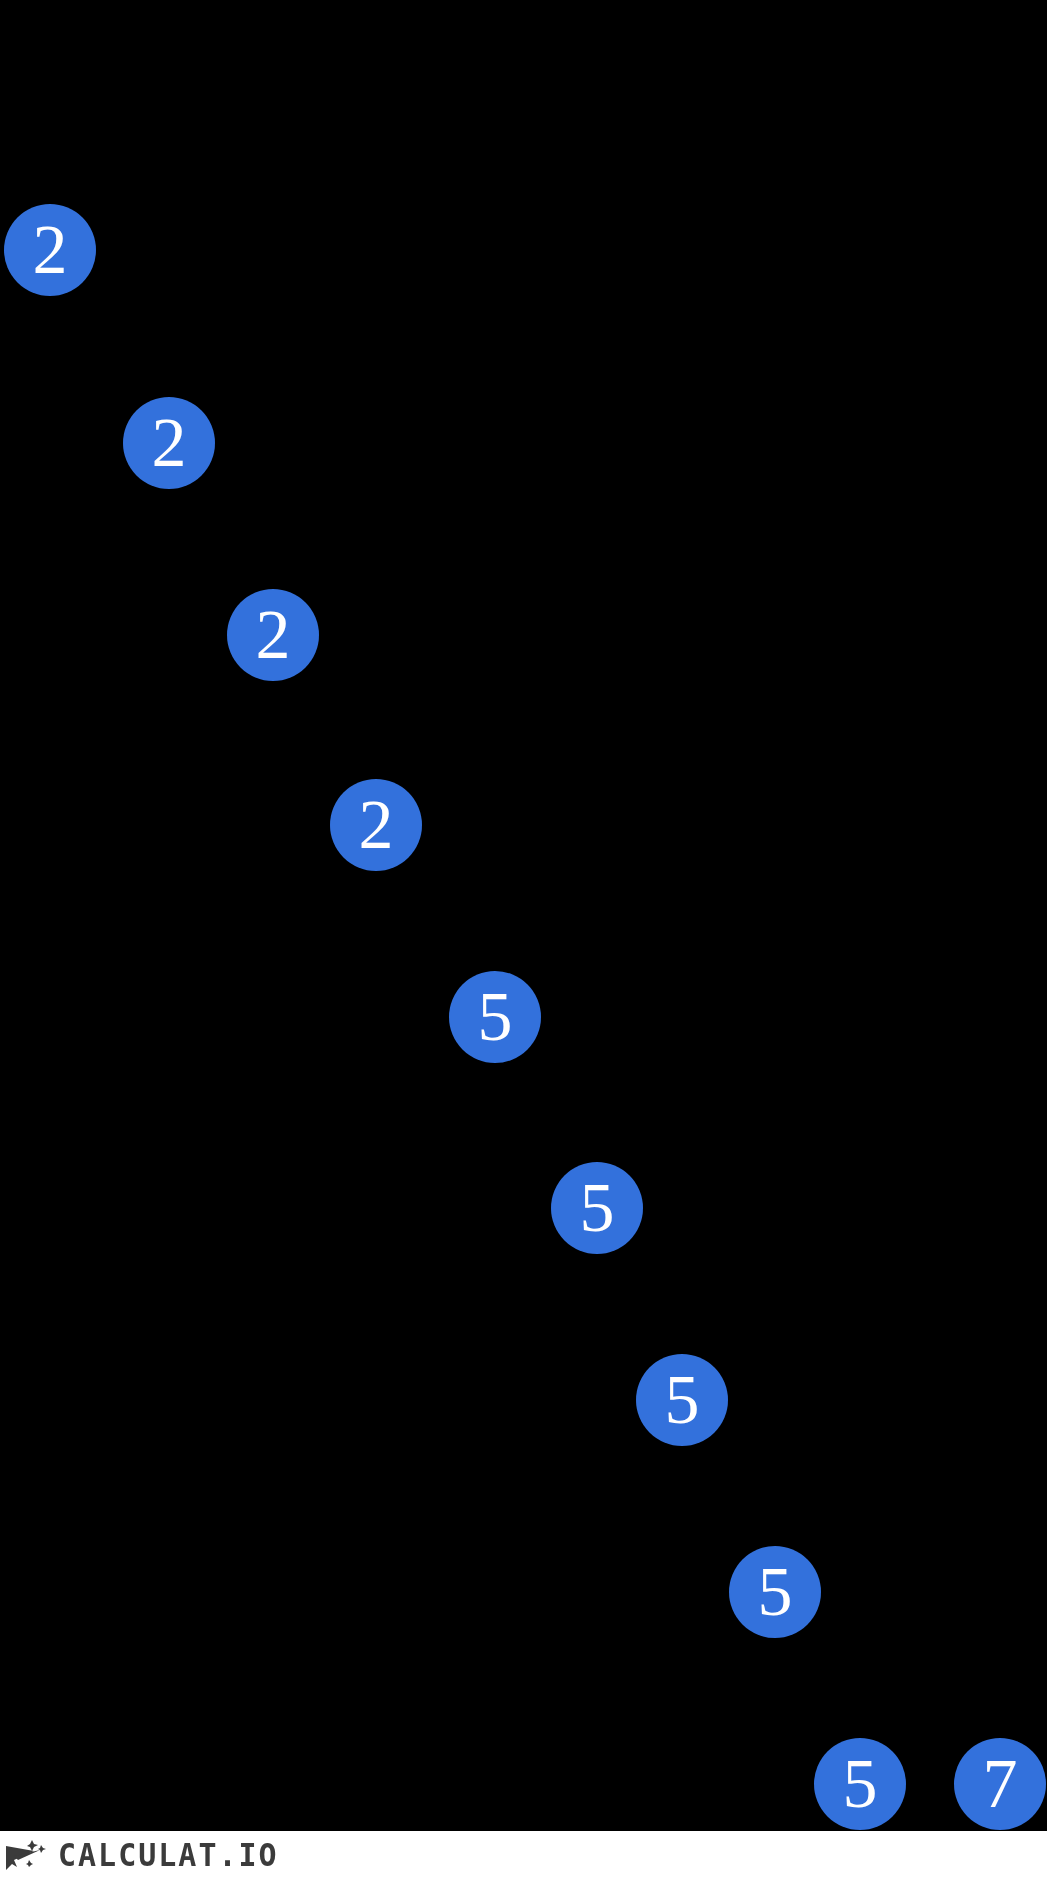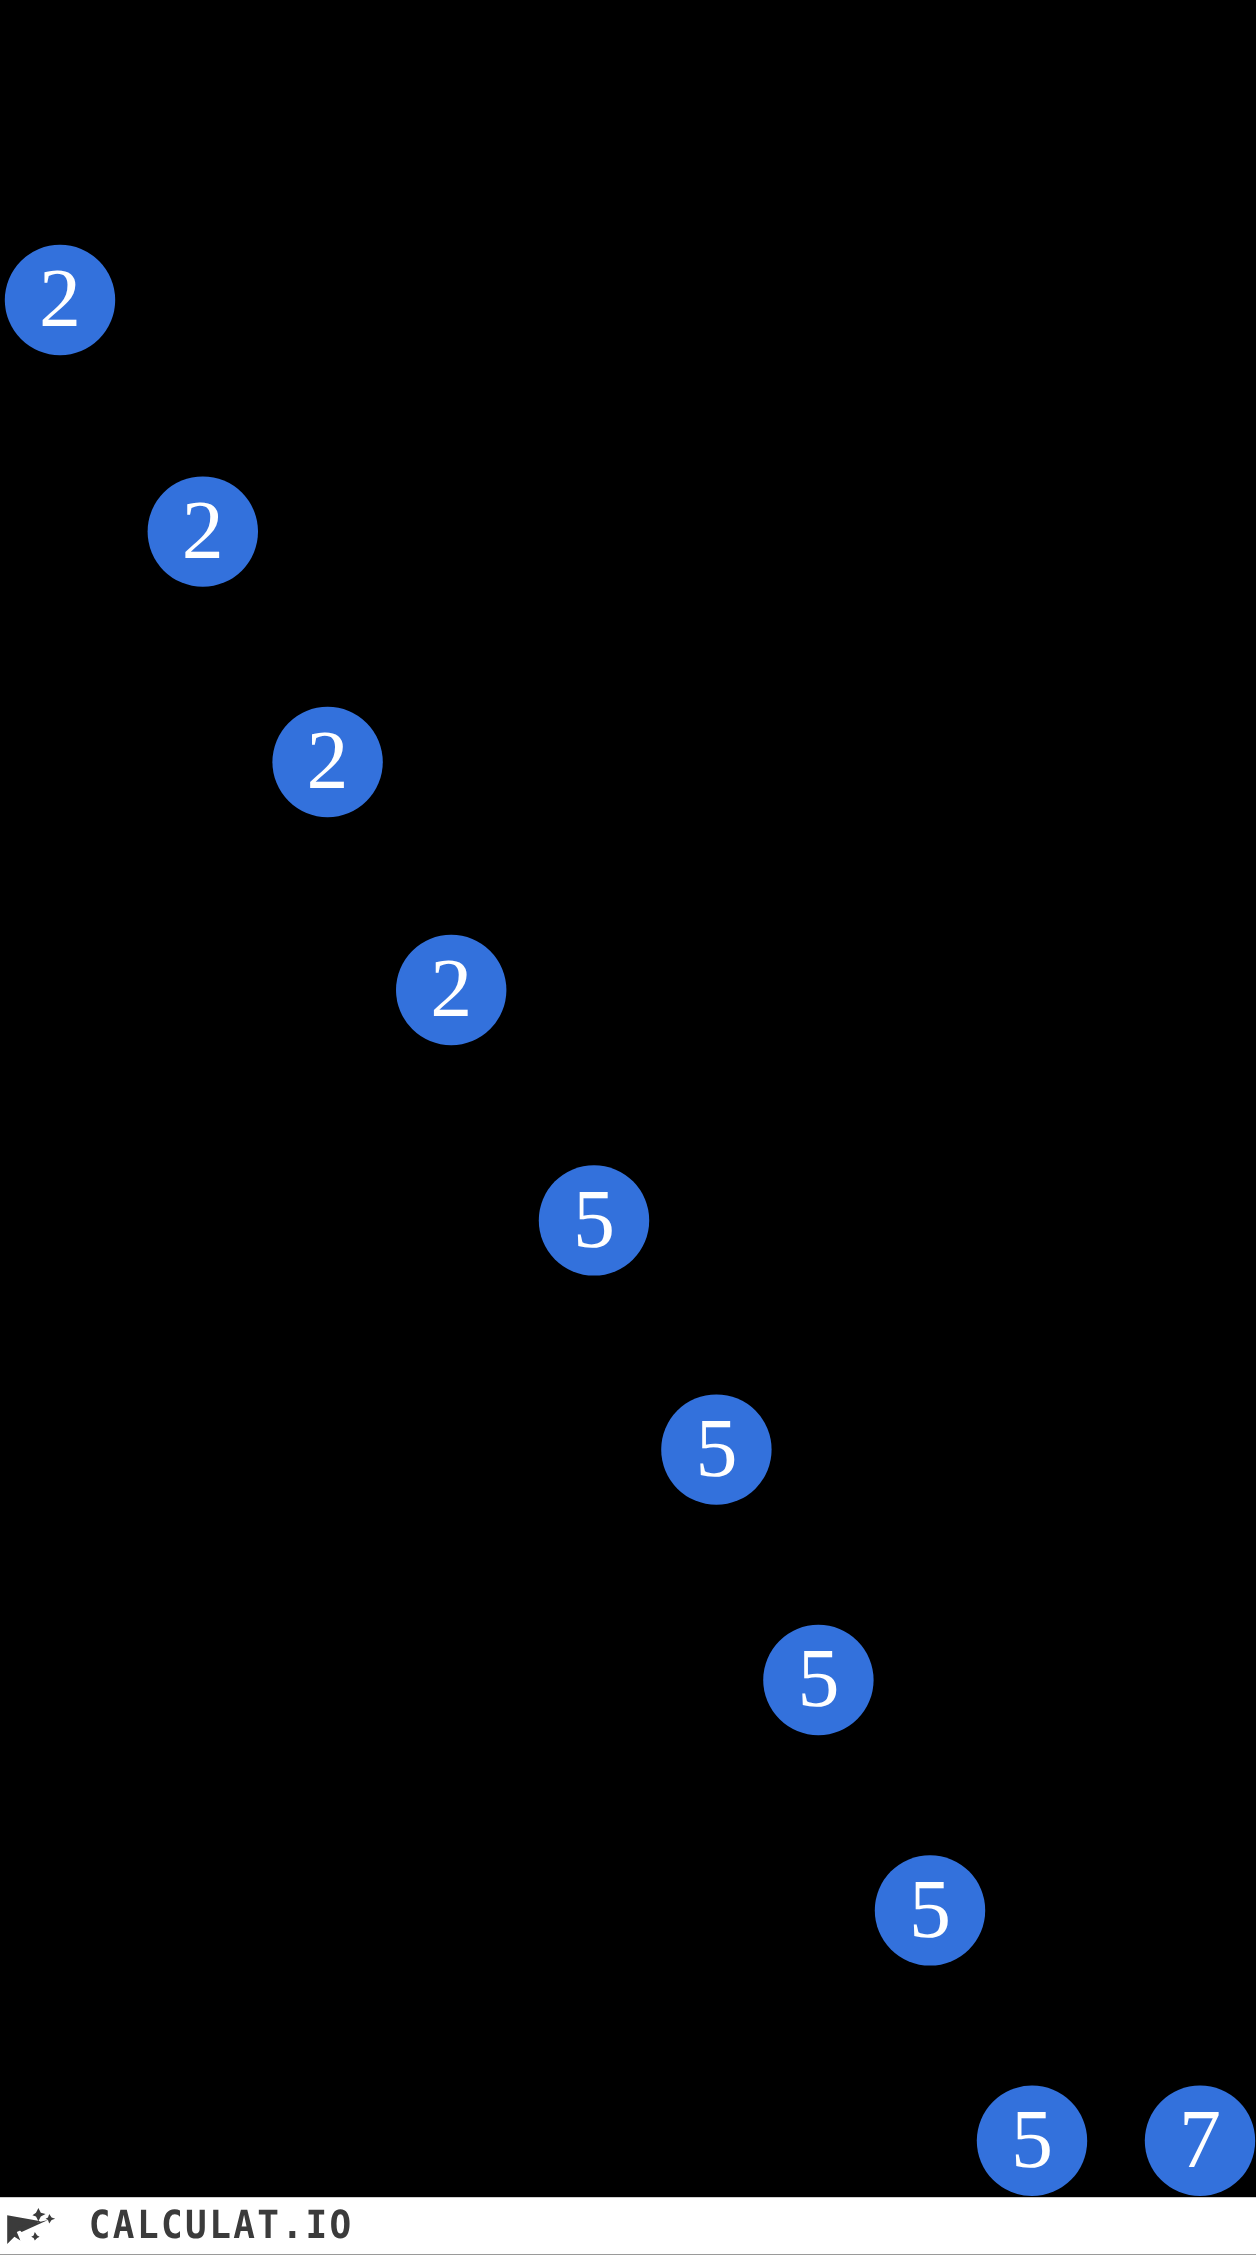--- a/index.html
+++ b/index.html
@@ -31,21 +31,21 @@
     left: 0;
     bottom: 0;
     width: 1047px;
     height: 48px;
     display: flex;
     align-items: center;
   }
   .logo {
     display: flex;
     align-items: center;
-    gap: 24px;
+    gap: 8px;
     padding-left: 4px;
   }
   .logo-text {
     font-family: "DejaVu Sans Mono", monospace;
     font-weight: bold;
     font-size: 30px;
     letter-spacing: 2px;
     line-height: 1;
     transform: scaleY(1.08);
   }

